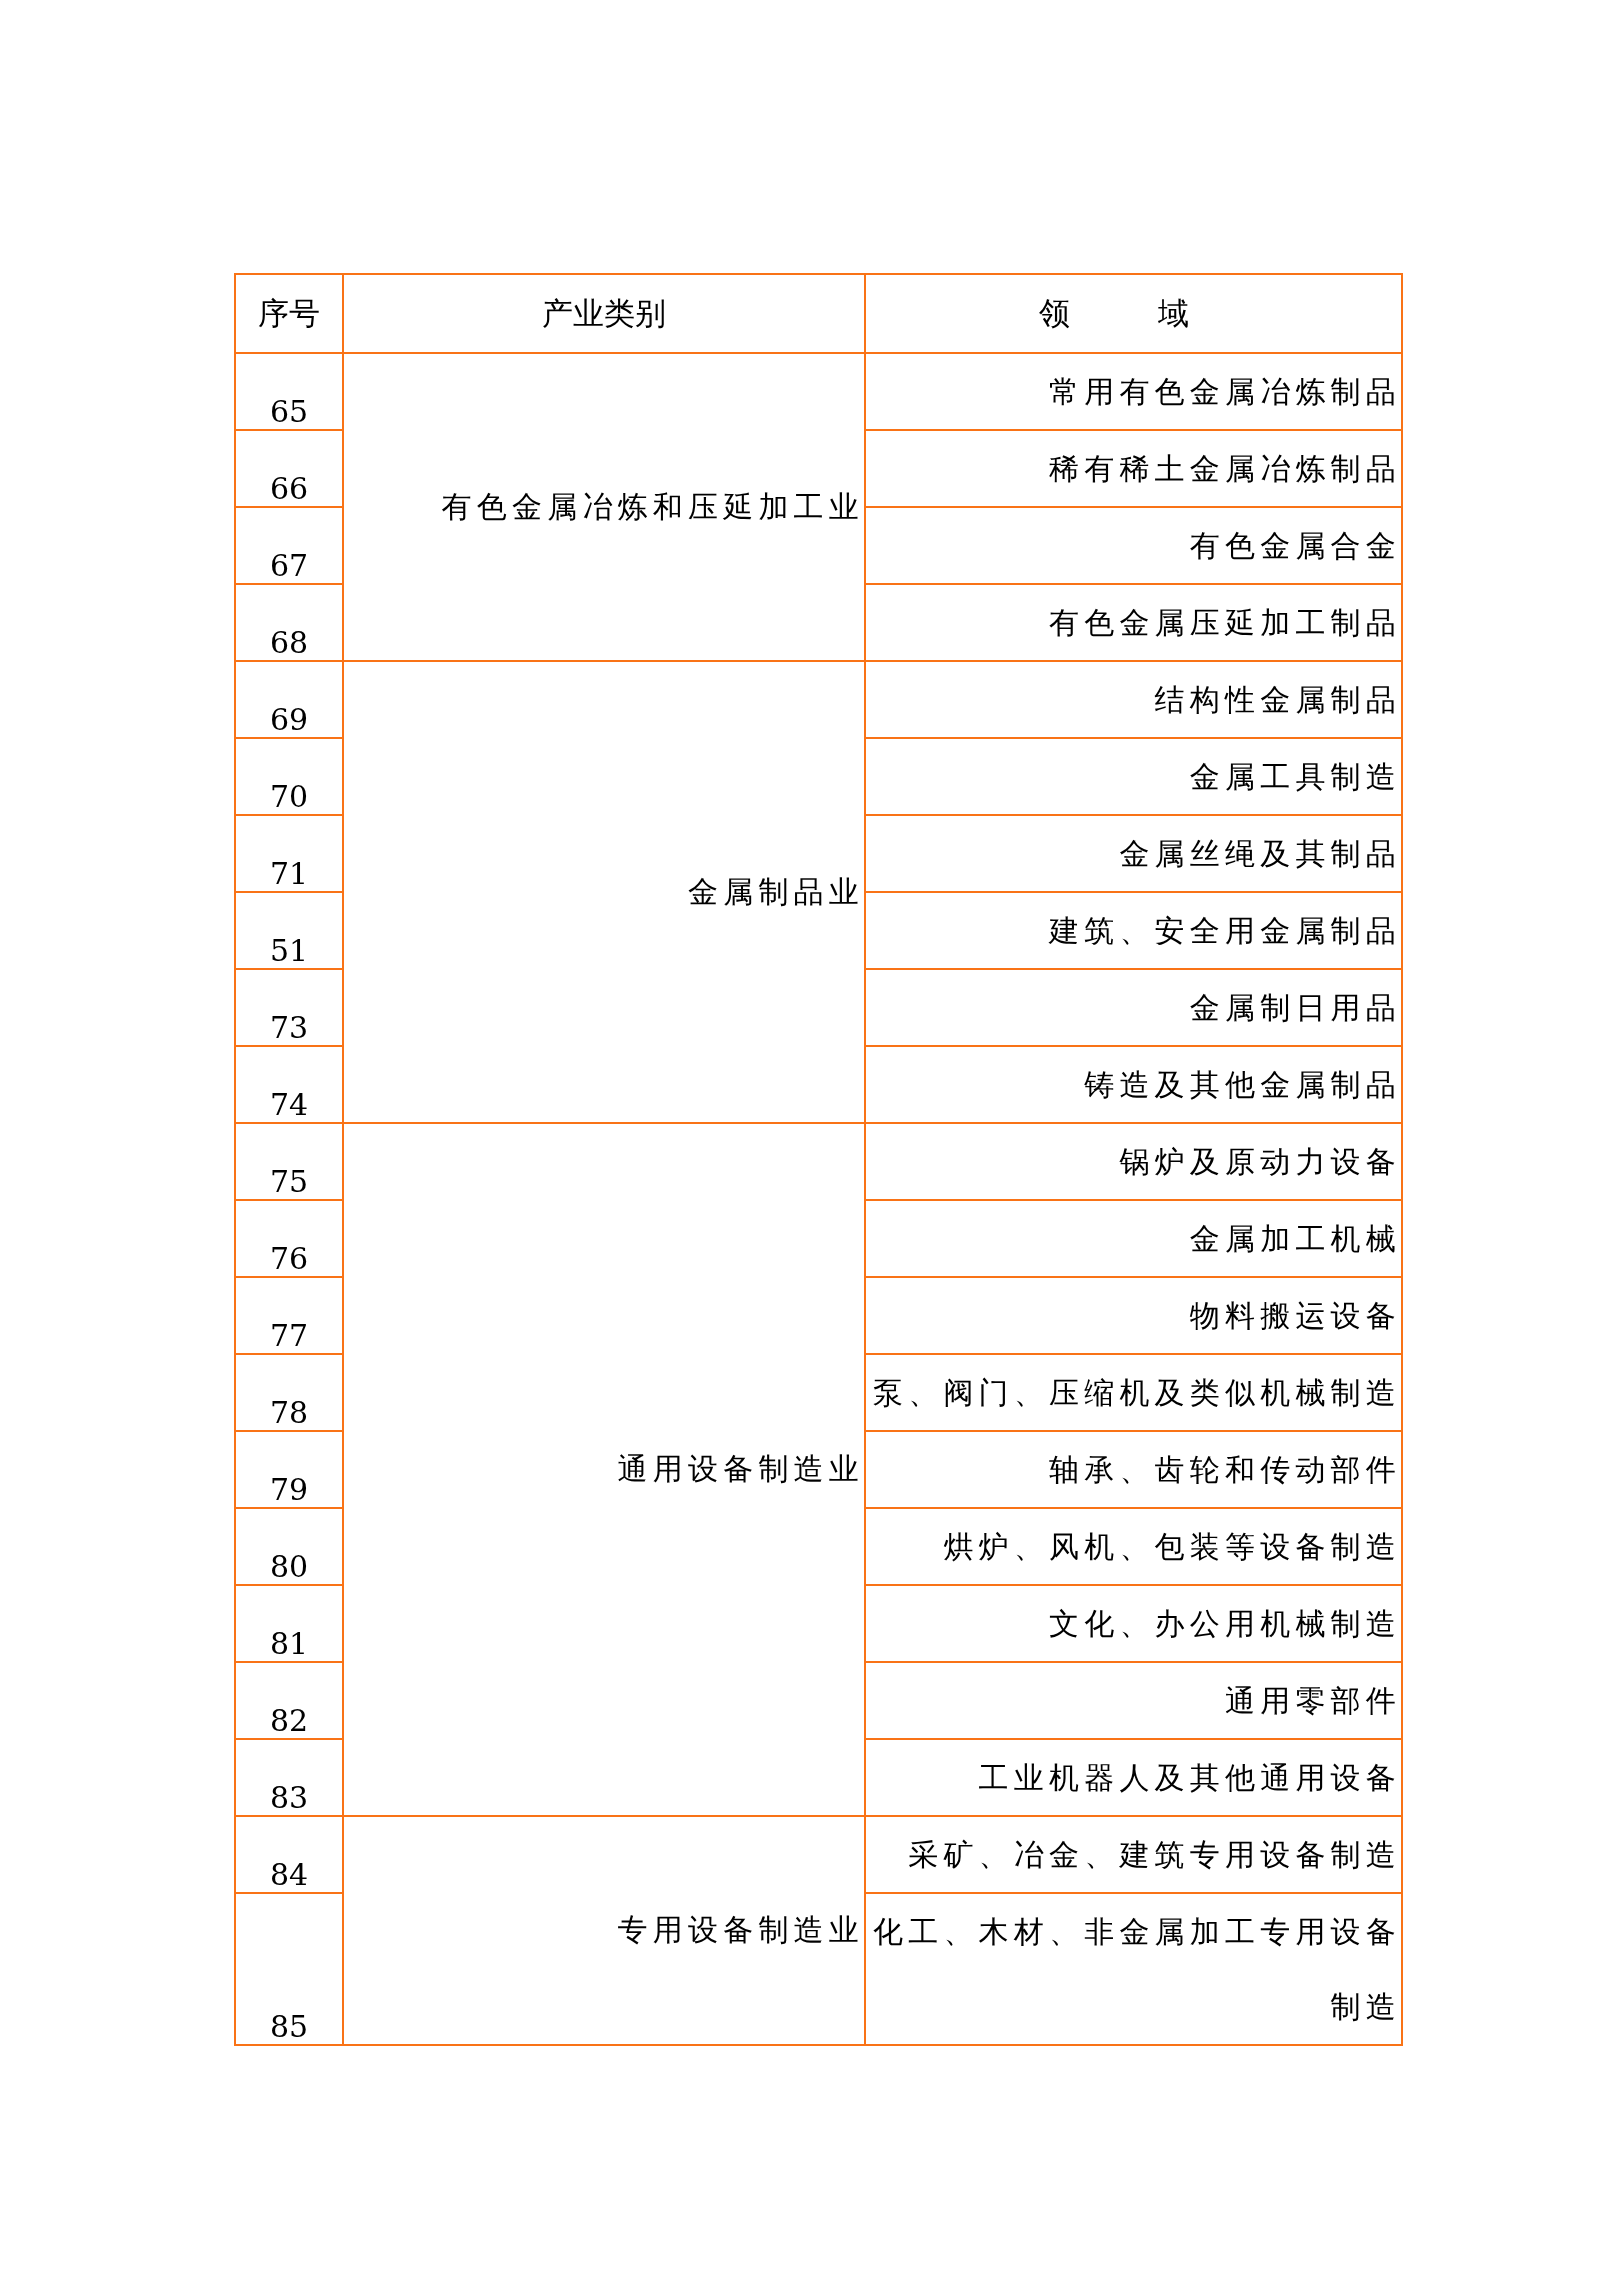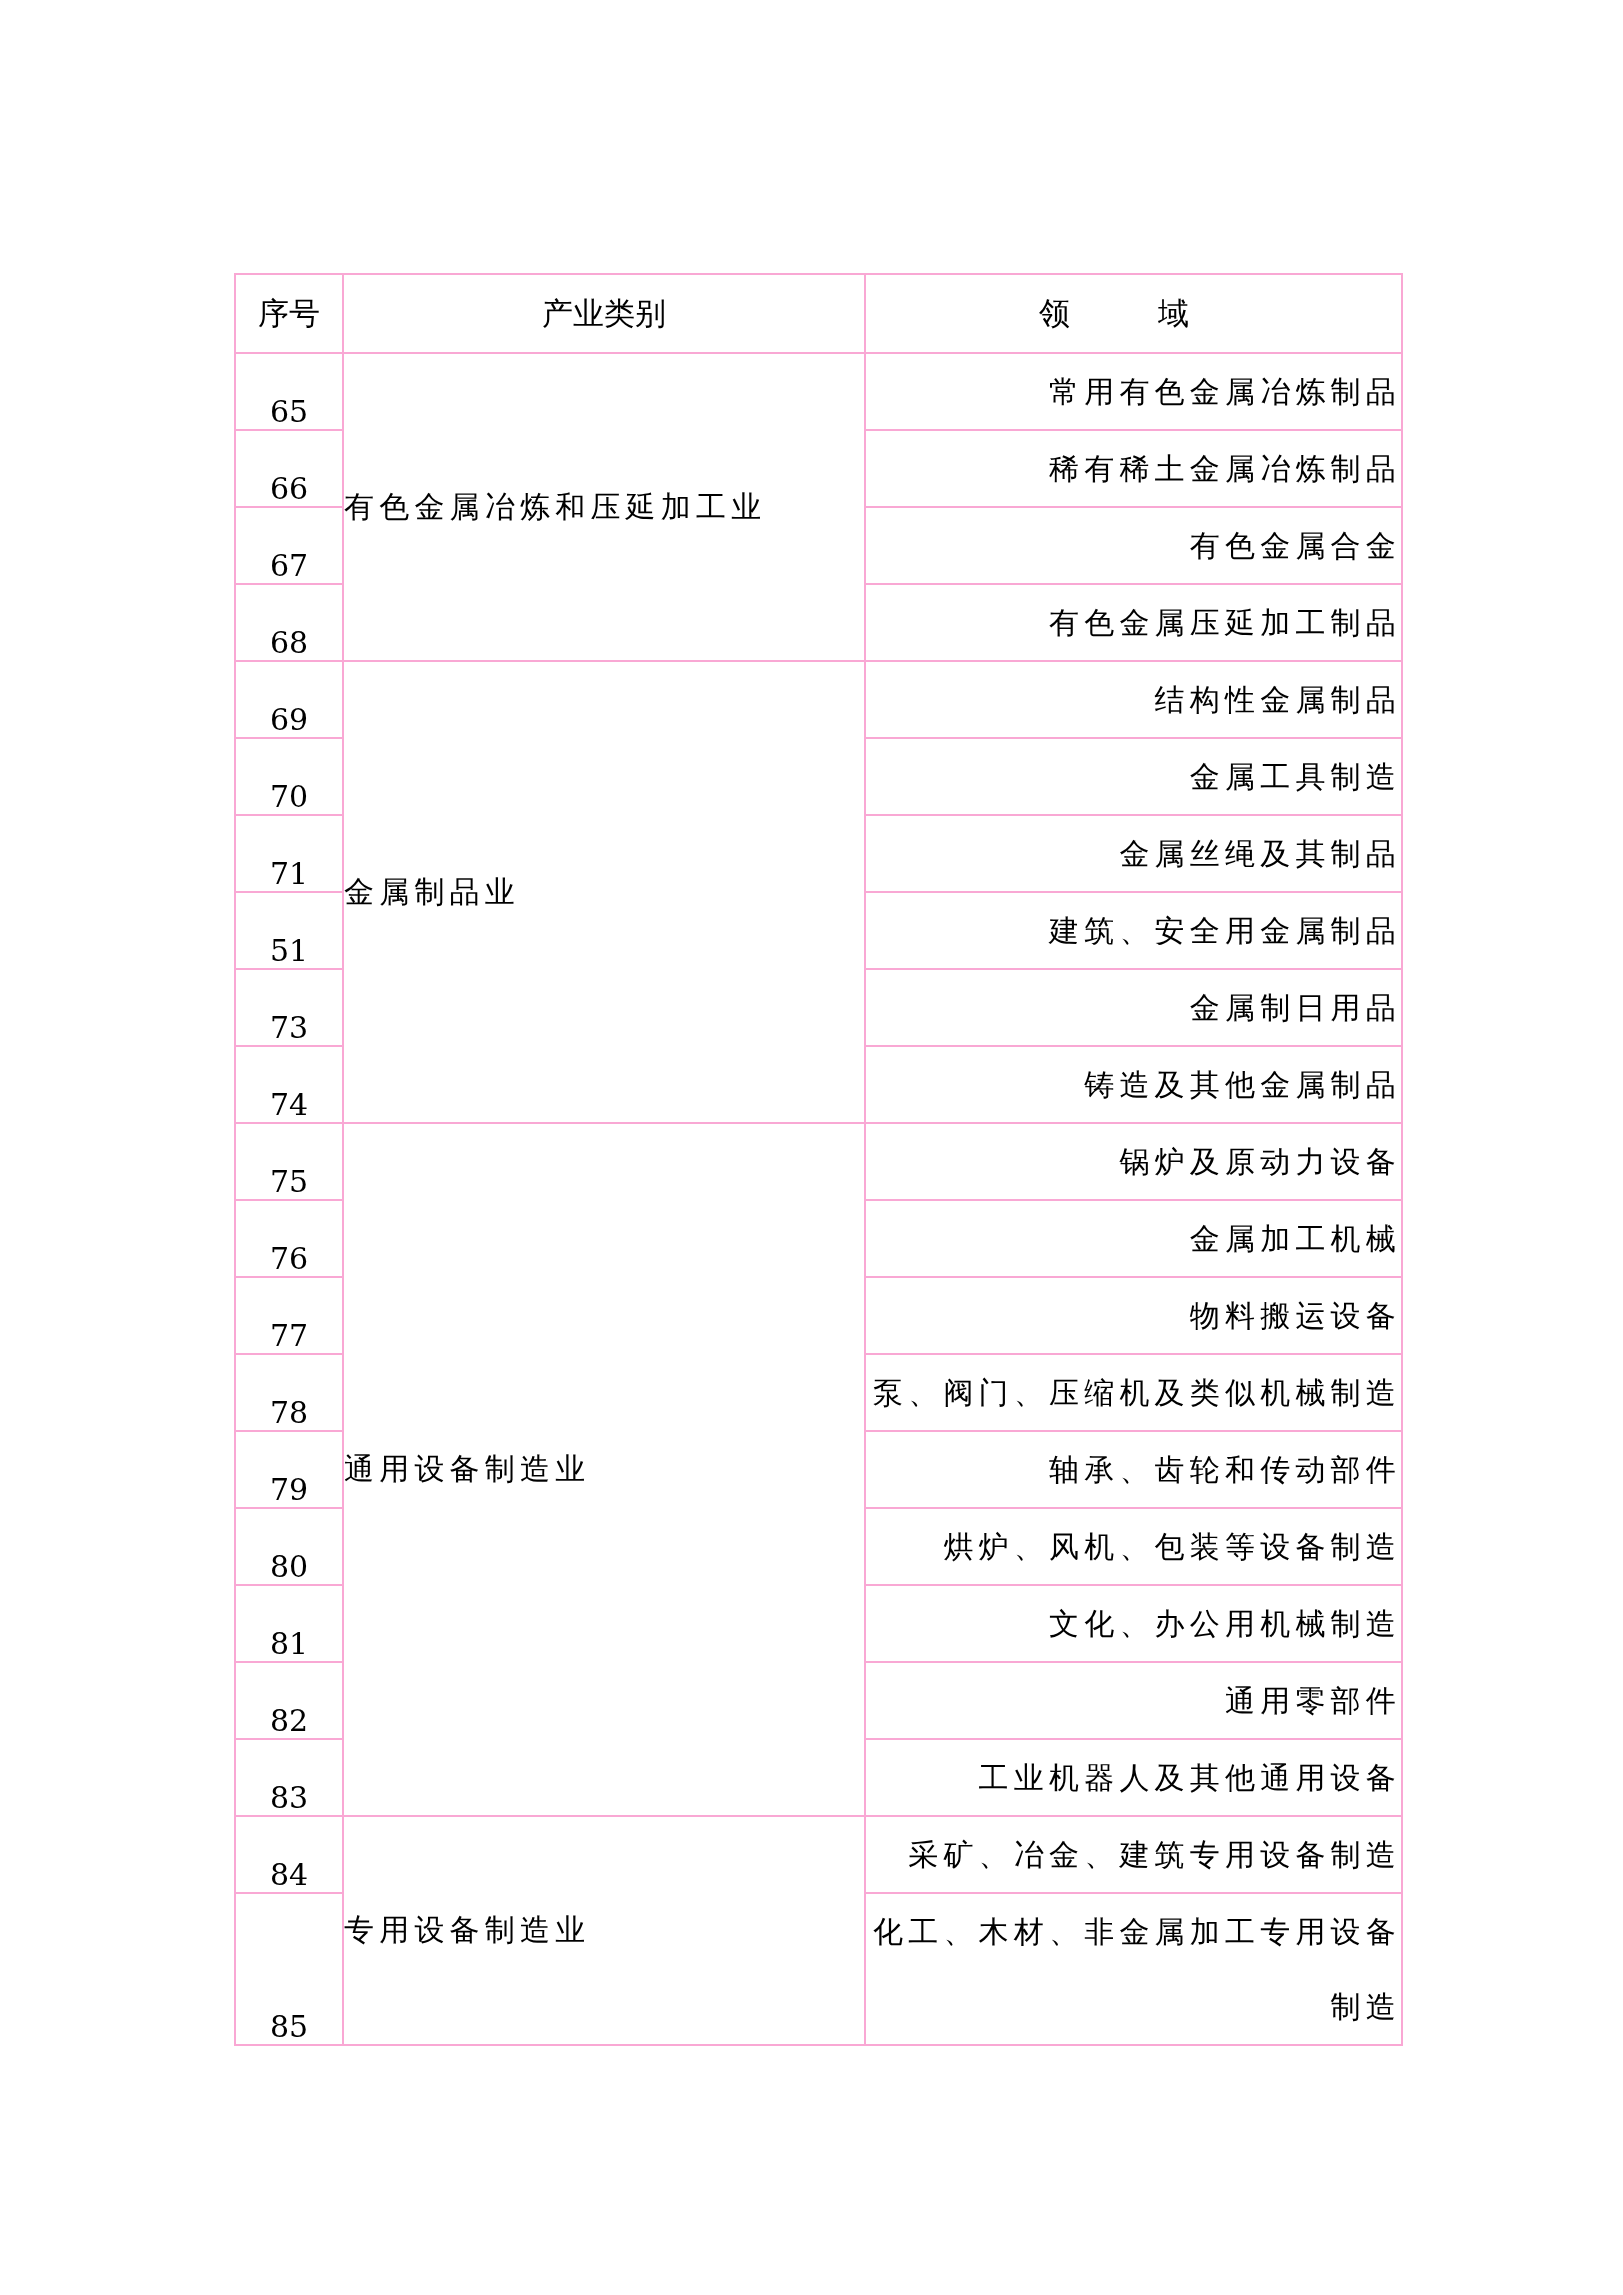--- a/index.html
+++ b/index.html
@@ -7,21 +7,21 @@
   .page { position: absolute; left: 0; top: 0; width: 1623px; height: 2295px; background: #fff; }
   table.grid {
     position: absolute;
     left: 234px; top: 273px;
     width: 1168px;
     border-collapse: collapse;
     table-layout: fixed;
     color: #000;
   }
   table.grid td, table.grid th {
-    border: 2px solid #f9a8d4;
+    border: 2px solid #f97316;
     padding: 0;
     font-family: "DejaVu Serif", "Liberation Serif", serif;
     font-weight: normal;
     font-size: 30px;
   }
   col.c-num { width: 108px; }
   col.c-cat { width: 522px; }
   col.c-field { width: 537px; }
   tr.head th {
     height: 77px;
@@ -33,21 +33,21 @@
   tr.row td { height: 74px; }
   tr.row.tall td { height: 150px; }
   td.num {
     text-align: center;
     vertical-align: bottom;
     padding-bottom: 5.2px;
     font-family: "Liberation Serif", serif;
     font-size: 33px;
   }
   td.cat {
-    text-align: left;
+    text-align: right;
     vertical-align: middle;
     letter-spacing: 5.2px;
   }
   td.field {
     text-align: right;
     vertical-align: middle;
     padding-left: 15.7px;
     letter-spacing: 5.2px;
     line-height: 75px;
   }

